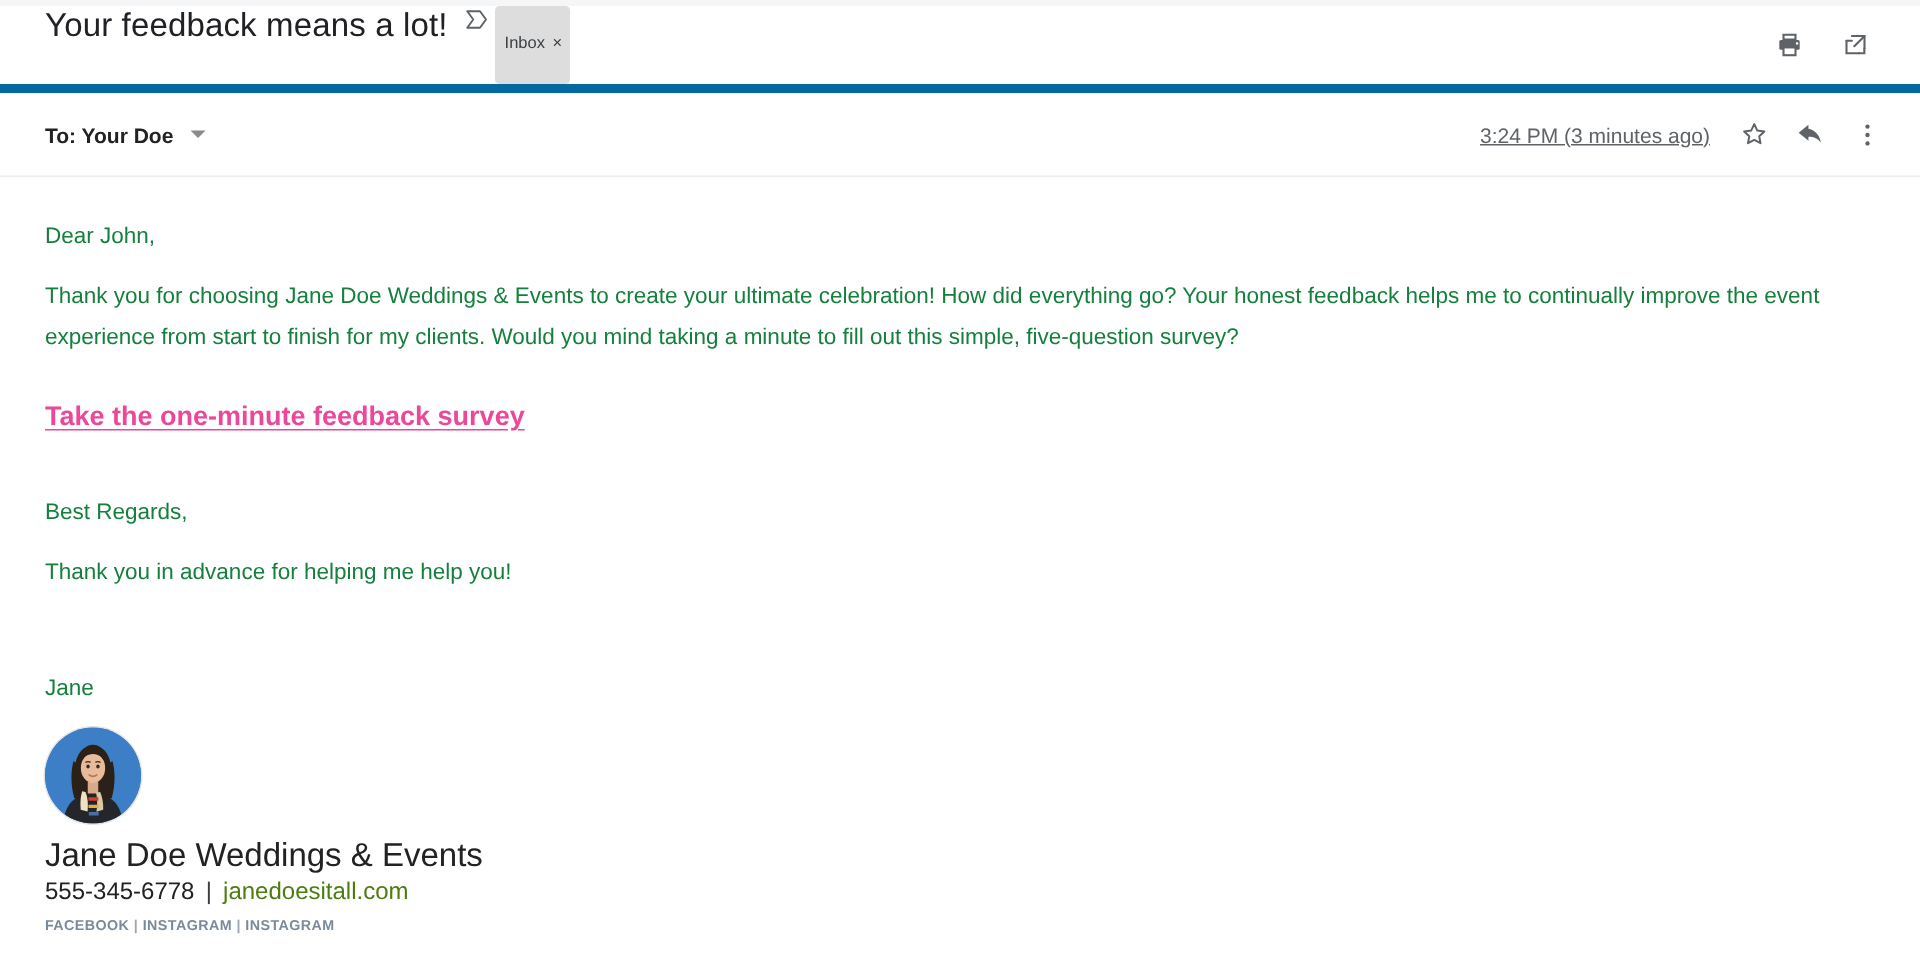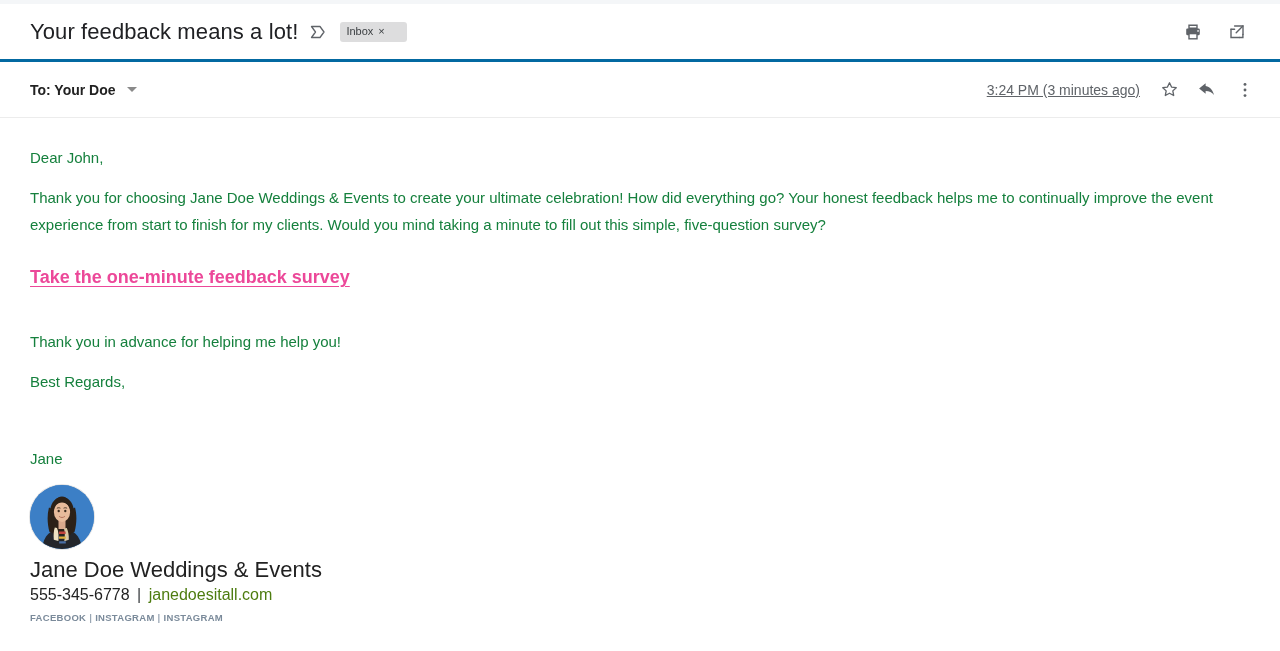--- a/index.html
+++ b/index.html
@@ -31,48 +31,47 @@
     background: #f4f6f8;
   }
 
   
   .subject-row {
     position: absolute;
     top: 4px; left: 0;
     width: 1280px;
     height: 58px;
     box-sizing: border-box;
-    border-bottom: 3px solid #0369a1;
+    border-bottom: 6px solid #0369a1;
     display: flex;
-    align-items: center;
     padding: 0 24px 0 30px;
   }
   .subject-title {
     font-size: 22px;
     font-weight: 300;
     color: #202124;
     letter-spacing: .1px;
     white-space: nowrap;
   }
   .sent-icon {
     margin-left: 11px;
     width: 18px;
     height: 18px;
     display: inline-flex;
     align-items: center;
     justify-content: center;
     flex: none;
   }
   .label-chip {
-    margin-left: 13px;
+    margin-left: 3px;
     background: #ddddde;
     color: #3c4043;
     font-size: 11px;
     line-height: 1;
-    padding: 4px 22px 5px 6px;
+    padding: 4px 5px 5px 6px;
     border-radius: 3px;
     display: inline-flex;
     align-items: center;
     white-space: nowrap;
   }
   .label-chip .chip-x {
     margin-left: 5px;
     font-size: 11px;
     color: #3c4043;
   }
@@ -275,22 +274,22 @@
   </div>
 
   <div class="body">
     <p class="p tight">Dear John,</p>
     <p class="p">Thank you for choosing Jane Doe Weddings &amp; Events to create your ultimate celebration! How did everything go? Your honest feedback helps me to continually improve the event experience from start to finish for my clients. Would you mind taking a minute to fill out this simple, five-question survey?</p>
 
     <a class="survey-link" href="#">Take the one-minute feedback survey</a>
 
     <div class="gap-large"></div>
 
+    <p class="p tight">Best Regards,</p>
     <p class="p tight">Thank you in advance for helping me help you!</p>
-    <p class="p tight">Best Regards,</p>
 
     <div class="gap-med"></div>
 
     <p class="p tight">Jane</p>
 
     <div class="signature">
       <div class="avatar">
         <svg width="64" height="64" viewBox="0 0 64 64" aria-hidden="true">
           <rect width="64" height="64" fill="#3c7fc6"></rect>
 

